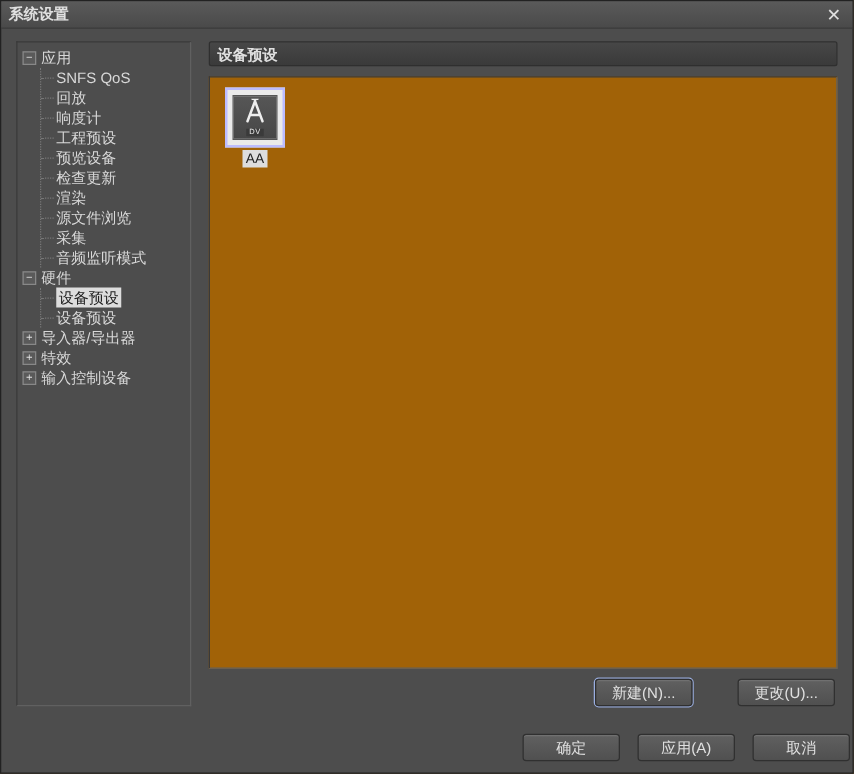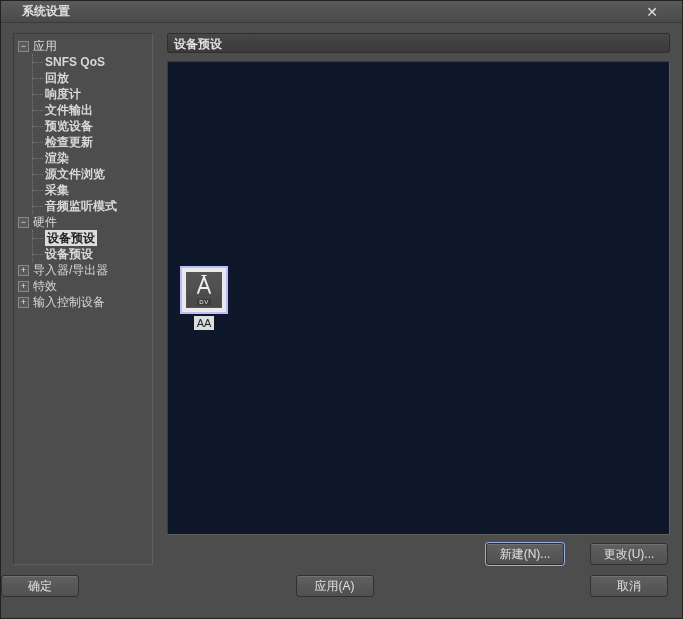--- a/index.html
+++ b/index.html
@@ -11,21 +11,21 @@
     font-size: 12px;
     color: #d8d8d8;
     overflow: hidden;
     border: 1px solid #222;
   }
   .titlebar {
     height: 22px;
     background: linear-gradient(#5a5a5a, #4a4a4a);
     display: flex;
     align-items: center;
-    padding: 0 21px;
+    padding: 0 6px;
     border-bottom: 1px solid #3a3a3a;
   }
   .titlebar .title { flex: 1; font-weight: bold; color: #e0e0e0; }
   .titlebar .close {
     width: 18px; height: 16px;
     display: flex; align-items: center; justify-content: center;
     color: #e0e0e0; cursor: pointer; font-size: 14px;
   }
   .content {
     display: flex;
@@ -56,21 +56,21 @@
   }
   .tree .children { margin-left: 16px; border-left: 1px dotted #777; padding-left: 6px; }
   .tree .children .node::before {
     content: "";
     position: absolute;
     left: -6px;
     top: 8px;
     width: 10px;
     border-top: 1px dotted #777;
   }
-  .tree .children .node { padding-left: 6px; font-weight: bold; }
+  .tree .children .node { padding-left: 6px; }
   .tree .selected {
     background: #ddd;
     color: #222;
     padding: 0 2px;
   }
   .main {
     flex: 1;
     display: flex;
     flex-direction: column;
     gap: 8px;
@@ -82,24 +82,24 @@
     border-radius: 2px;
     padding: 2px 6px;
     font-weight: bold;
     color: #e0e0e0;
   }
   .panel-body {
     flex: 1;
     border: 1px solid #606060;
     border-top-color: #3a3a3a;
     border-left-color: #3a3a3a;
-    background: #0f172a;
+    background: #a16207;
     padding: 8px;
     display: flex;
-    align-items: center;
+    align-items: flex-start;
   }
   .device-item {
     width: 56px;
     display: flex;
     flex-direction: column;
     align-items: center;
     gap: 2px;
   }
   .device-icon {
     width: 48px; height: 48px;
@@ -122,44 +122,45 @@
   .device-label {
     background: #ddd;
     color: #222;
     font-size: 11px;
     padding: 0 3px;
     line-height: 14px;
   }
   .panel-buttons {
     display: flex;
     justify-content: flex-end;
-    gap: 26px;
+    gap: 36px;
     padding-right: 2px;
   }
   .btn {
     min-width: 78px;
     height: 22px;
     background: linear-gradient(#606060,#505050);
     border: 1px solid #303030;
     border-radius: 3px;
     box-shadow: inset 0 1px 0 #707070;
     color: #e0e0e0;
     font-size: 12px;
     display: inline-flex; align-items: center; justify-content: center;
     padding: 0 10px;
     cursor: pointer;
   }
   .btn.default {
     box-shadow: inset 0 1px 0 #707070, 0 0 0 1px #9aaee0;
   }
   .footer {
     display: flex;
-    justify-content: space-between;
+    justify-content: flex-end;
     gap: 14px;
-    padding: 4px 14px 10px 0;
+    padding: 4px 2px 10px 0;
+    margin-top: 12px;
   }
 </style>
 </head>
 <body>
 
 <div class="titlebar">
   <div class="title">系统设置</div>
   <div class="close">✕</div>
 </div>
 
@@ -183,21 +184,21 @@
                 <span>回放</span>
               </div>
             </li>
           <li>
               <div class="node">
                 <span>响度计</span>
               </div>
             </li>
           <li>
               <div class="node">
-                <span>文件输出</span>
+                <span>工程预设</span>
               </div>
             </li>
           <li>
               <div class="node">
                 <span>预览设备</span>
               </div>
             </li>
           <li>
               <div class="node">
                 <span>检查更新</span>

